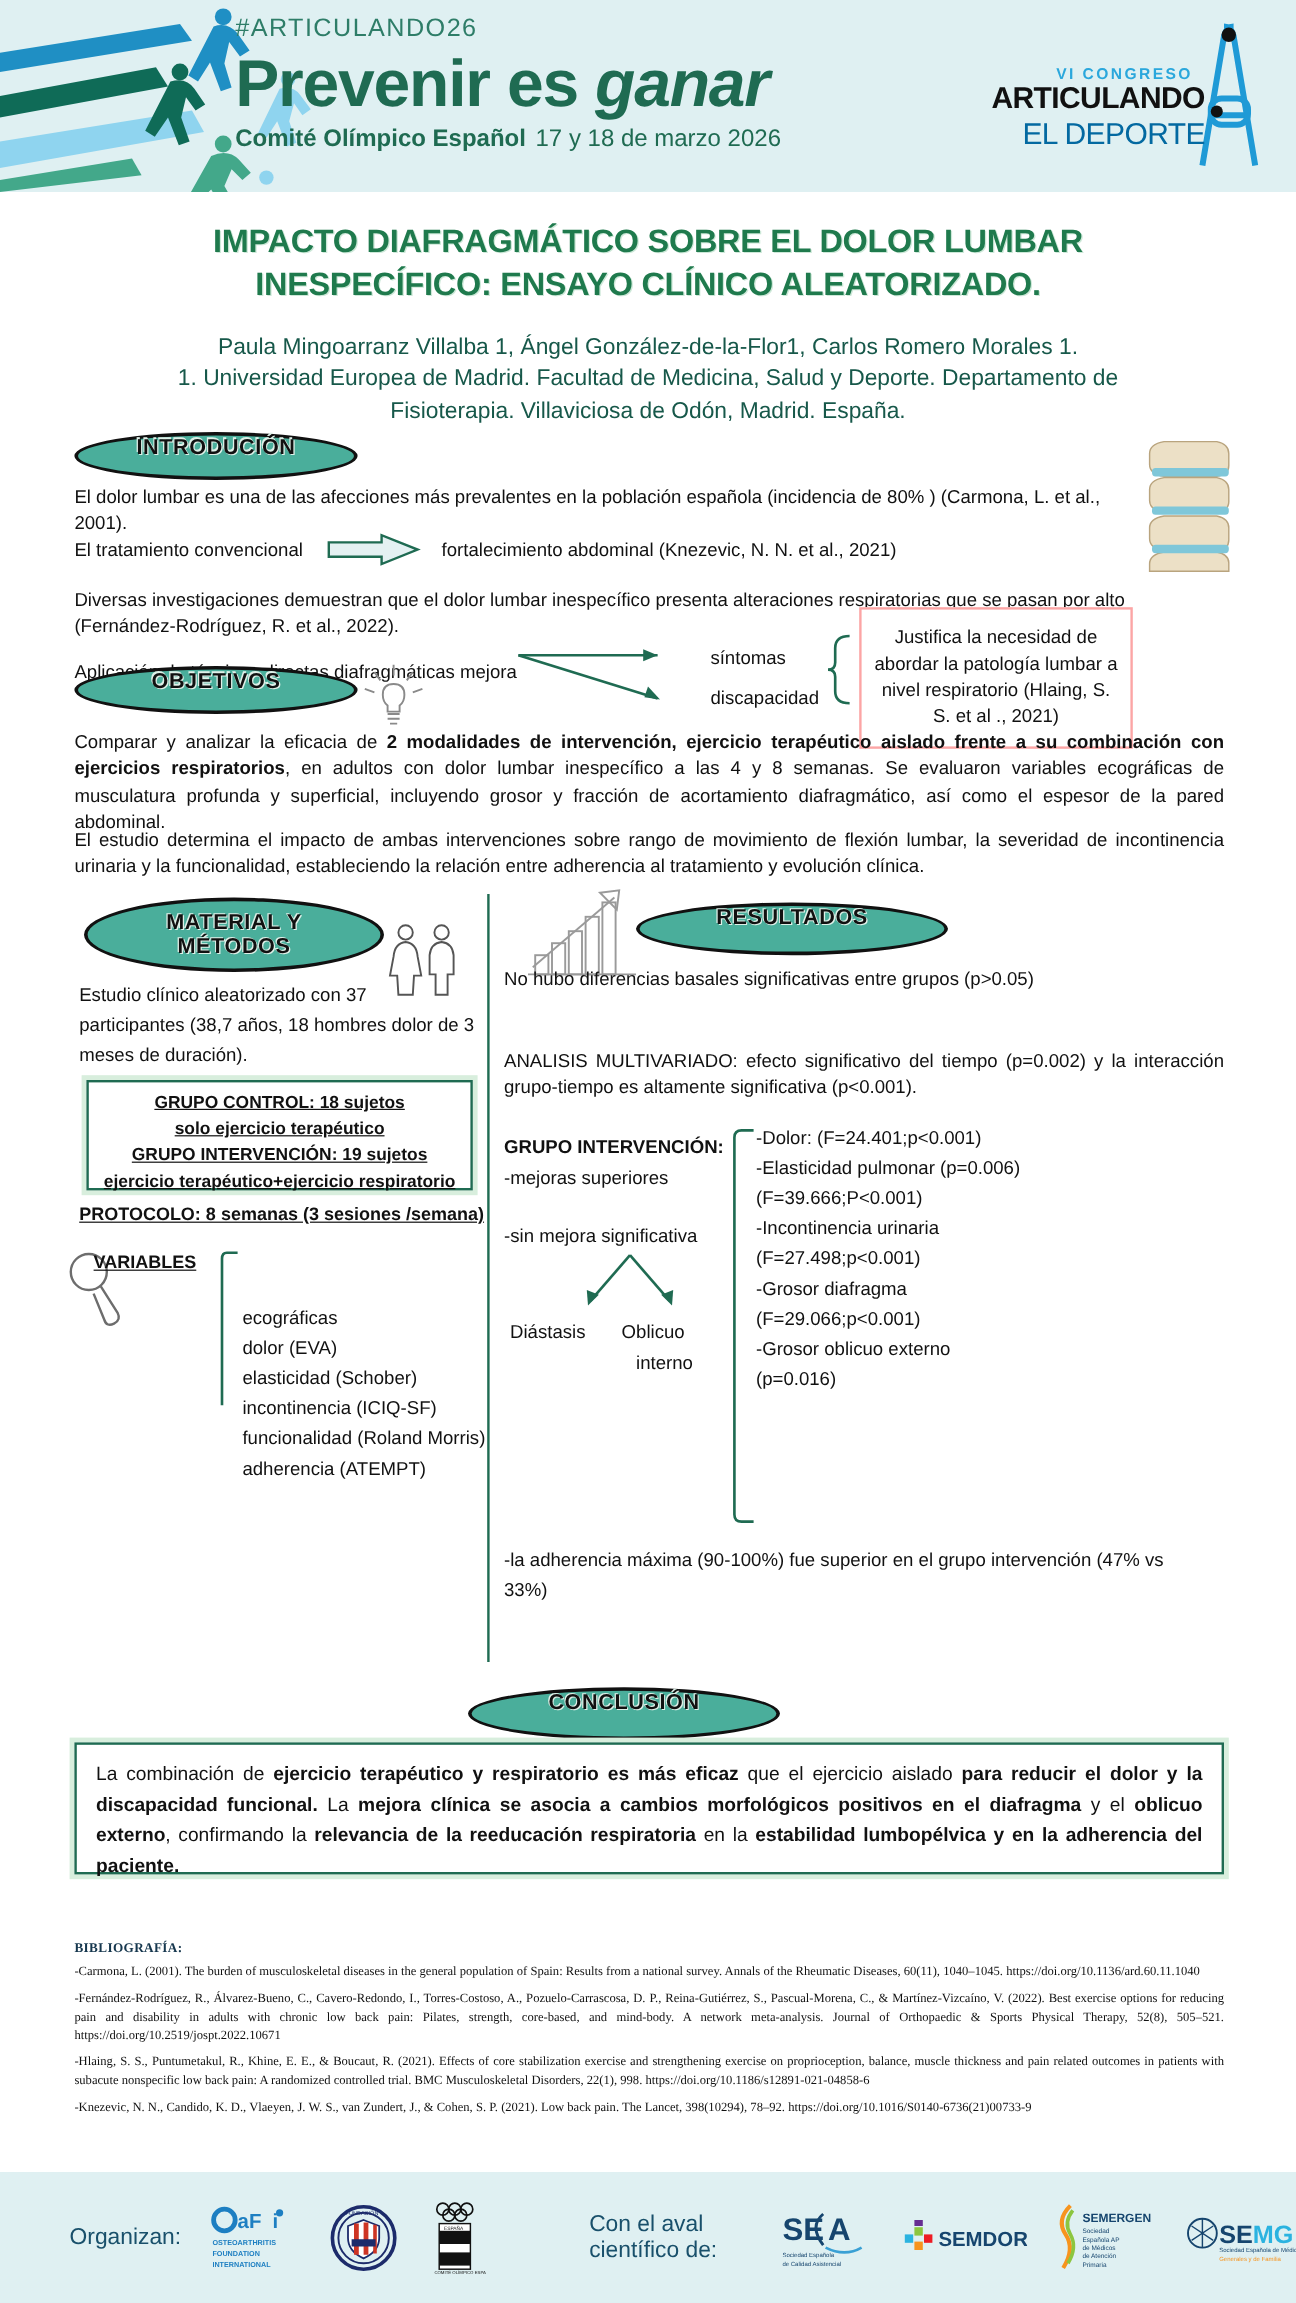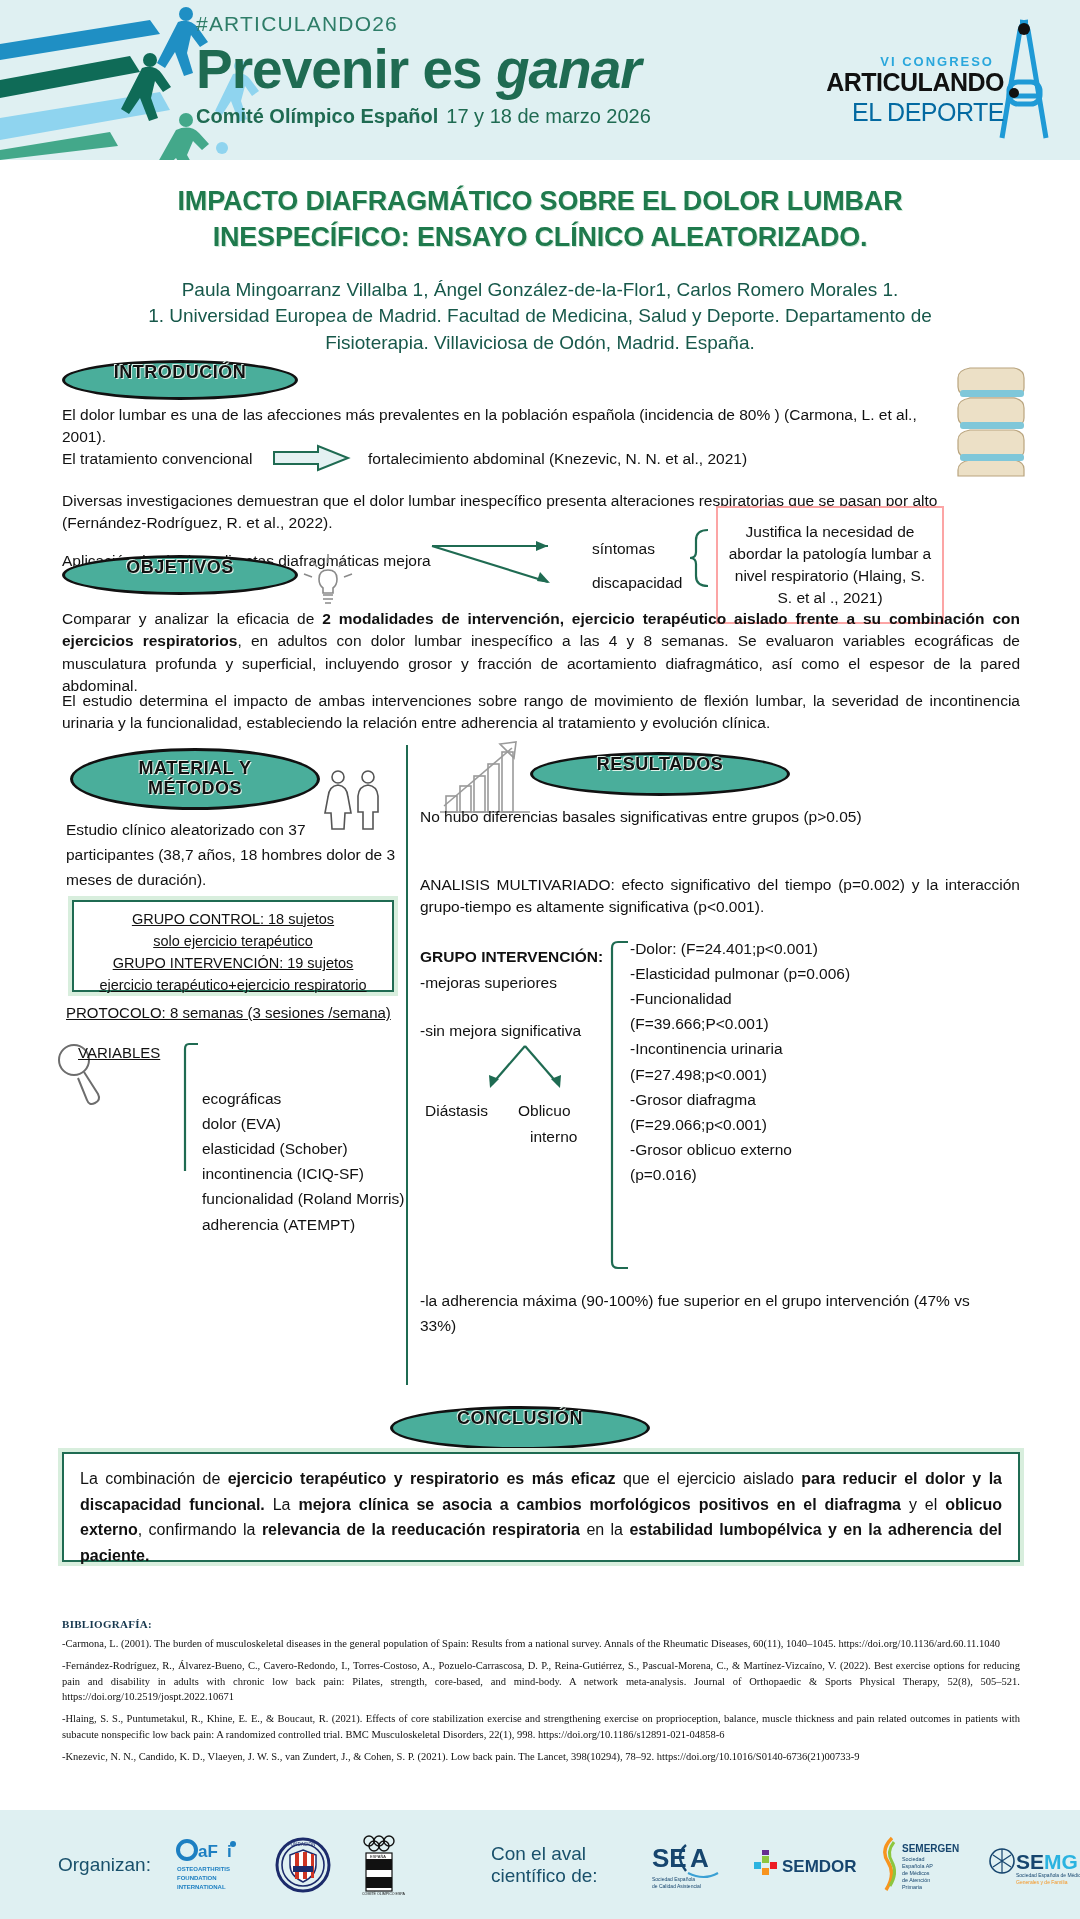--- a/index.html
+++ b/index.html
@@ -77,21 +77,21 @@
   
   .footer {
     position:absolute; left:0; bottom:0; width:1080px; height:109px;
     background:#dff0f2; display:flex; align-items:center;
   }
   .footer-label { font-size:19px; color:#19506b; }
 
   .biblio-title { font-size:11px; font-weight:800; color:#16374e; letter-spacing:.3px;}
   .biblio-item { font-size:10.5px; line-height:1.5; color:#111; text-align:justify; margin-top:6px;}
 
-  .underline-bold { font-weight:400; text-decoration: underline; }
+  .underline-bold { font-weight:700; text-decoration: underline; }
 </style>
 </head>
 <body>
 
 <div class="poster">
 
   <div class="banner">
     <svg class="banner-runners" viewBox="0 0 330 160">
       <path d="M0 44 L150 20 L160 34 L0 60 Z" fill="#1f8fc4"></path>
       <path d="M0 80 L130 56 L140 72 L0 98 Z" fill="#0f6b57"></path>
@@ -303,21 +303,20 @@
   <div class="abs body-txt" style="left:518px; top:1100px;">Oblicuo</div>
   <div class="abs body-txt" style="left:530px; top:1126px;">interno</div>
 
   <svg class="abs" style="left:606px; top:940px;" width="26" height="330" viewBox="0 0 26 330">
     <path d="M22 2 h-10 q-6 0 -6 6 v314 q0 6 6 6 h10" stroke="#1f6b52" stroke-width="2.2" fill="none"></path>
   </svg>
 
   <div class="abs" style="left:630px; top:936px; width:400px;">
     <div class="body-txt" style="line-height:1.62;">-Dolor: (F=24.401;p&lt;0.001)</div>
     <div class="body-txt" style="line-height:1.62;">-Elasticidad pulmonar (p=0.006)</div>
-    <div class="body-txt" style="line-height:1.62;">-Funcionalidad</div>
     <div class="body-txt" style="line-height:1.62;">(F=39.666;P&lt;0.001)</div>
     <div class="body-txt" style="line-height:1.62;">-Incontinencia urinaria</div>
     <div class="body-txt" style="line-height:1.62;">(F=27.498;p&lt;0.001)</div>
     <div class="body-txt" style="line-height:1.62;">-Grosor diafragma</div>
     <div class="body-txt" style="line-height:1.62;">(F=29.066;p&lt;0.001)</div>
     <div class="body-txt" style="line-height:1.62;">-Grosor oblicuo externo</div>
     <div class="body-txt" style="line-height:1.62;">(p=0.016)</div>
   </div>
 
   <div class="abs body-txt" style="left:420px; top:1288px; width:560px; line-height:1.62;">-la adherencia máxima (90-100%) fue superior en el grupo intervención (47% vs 33%)</div>

